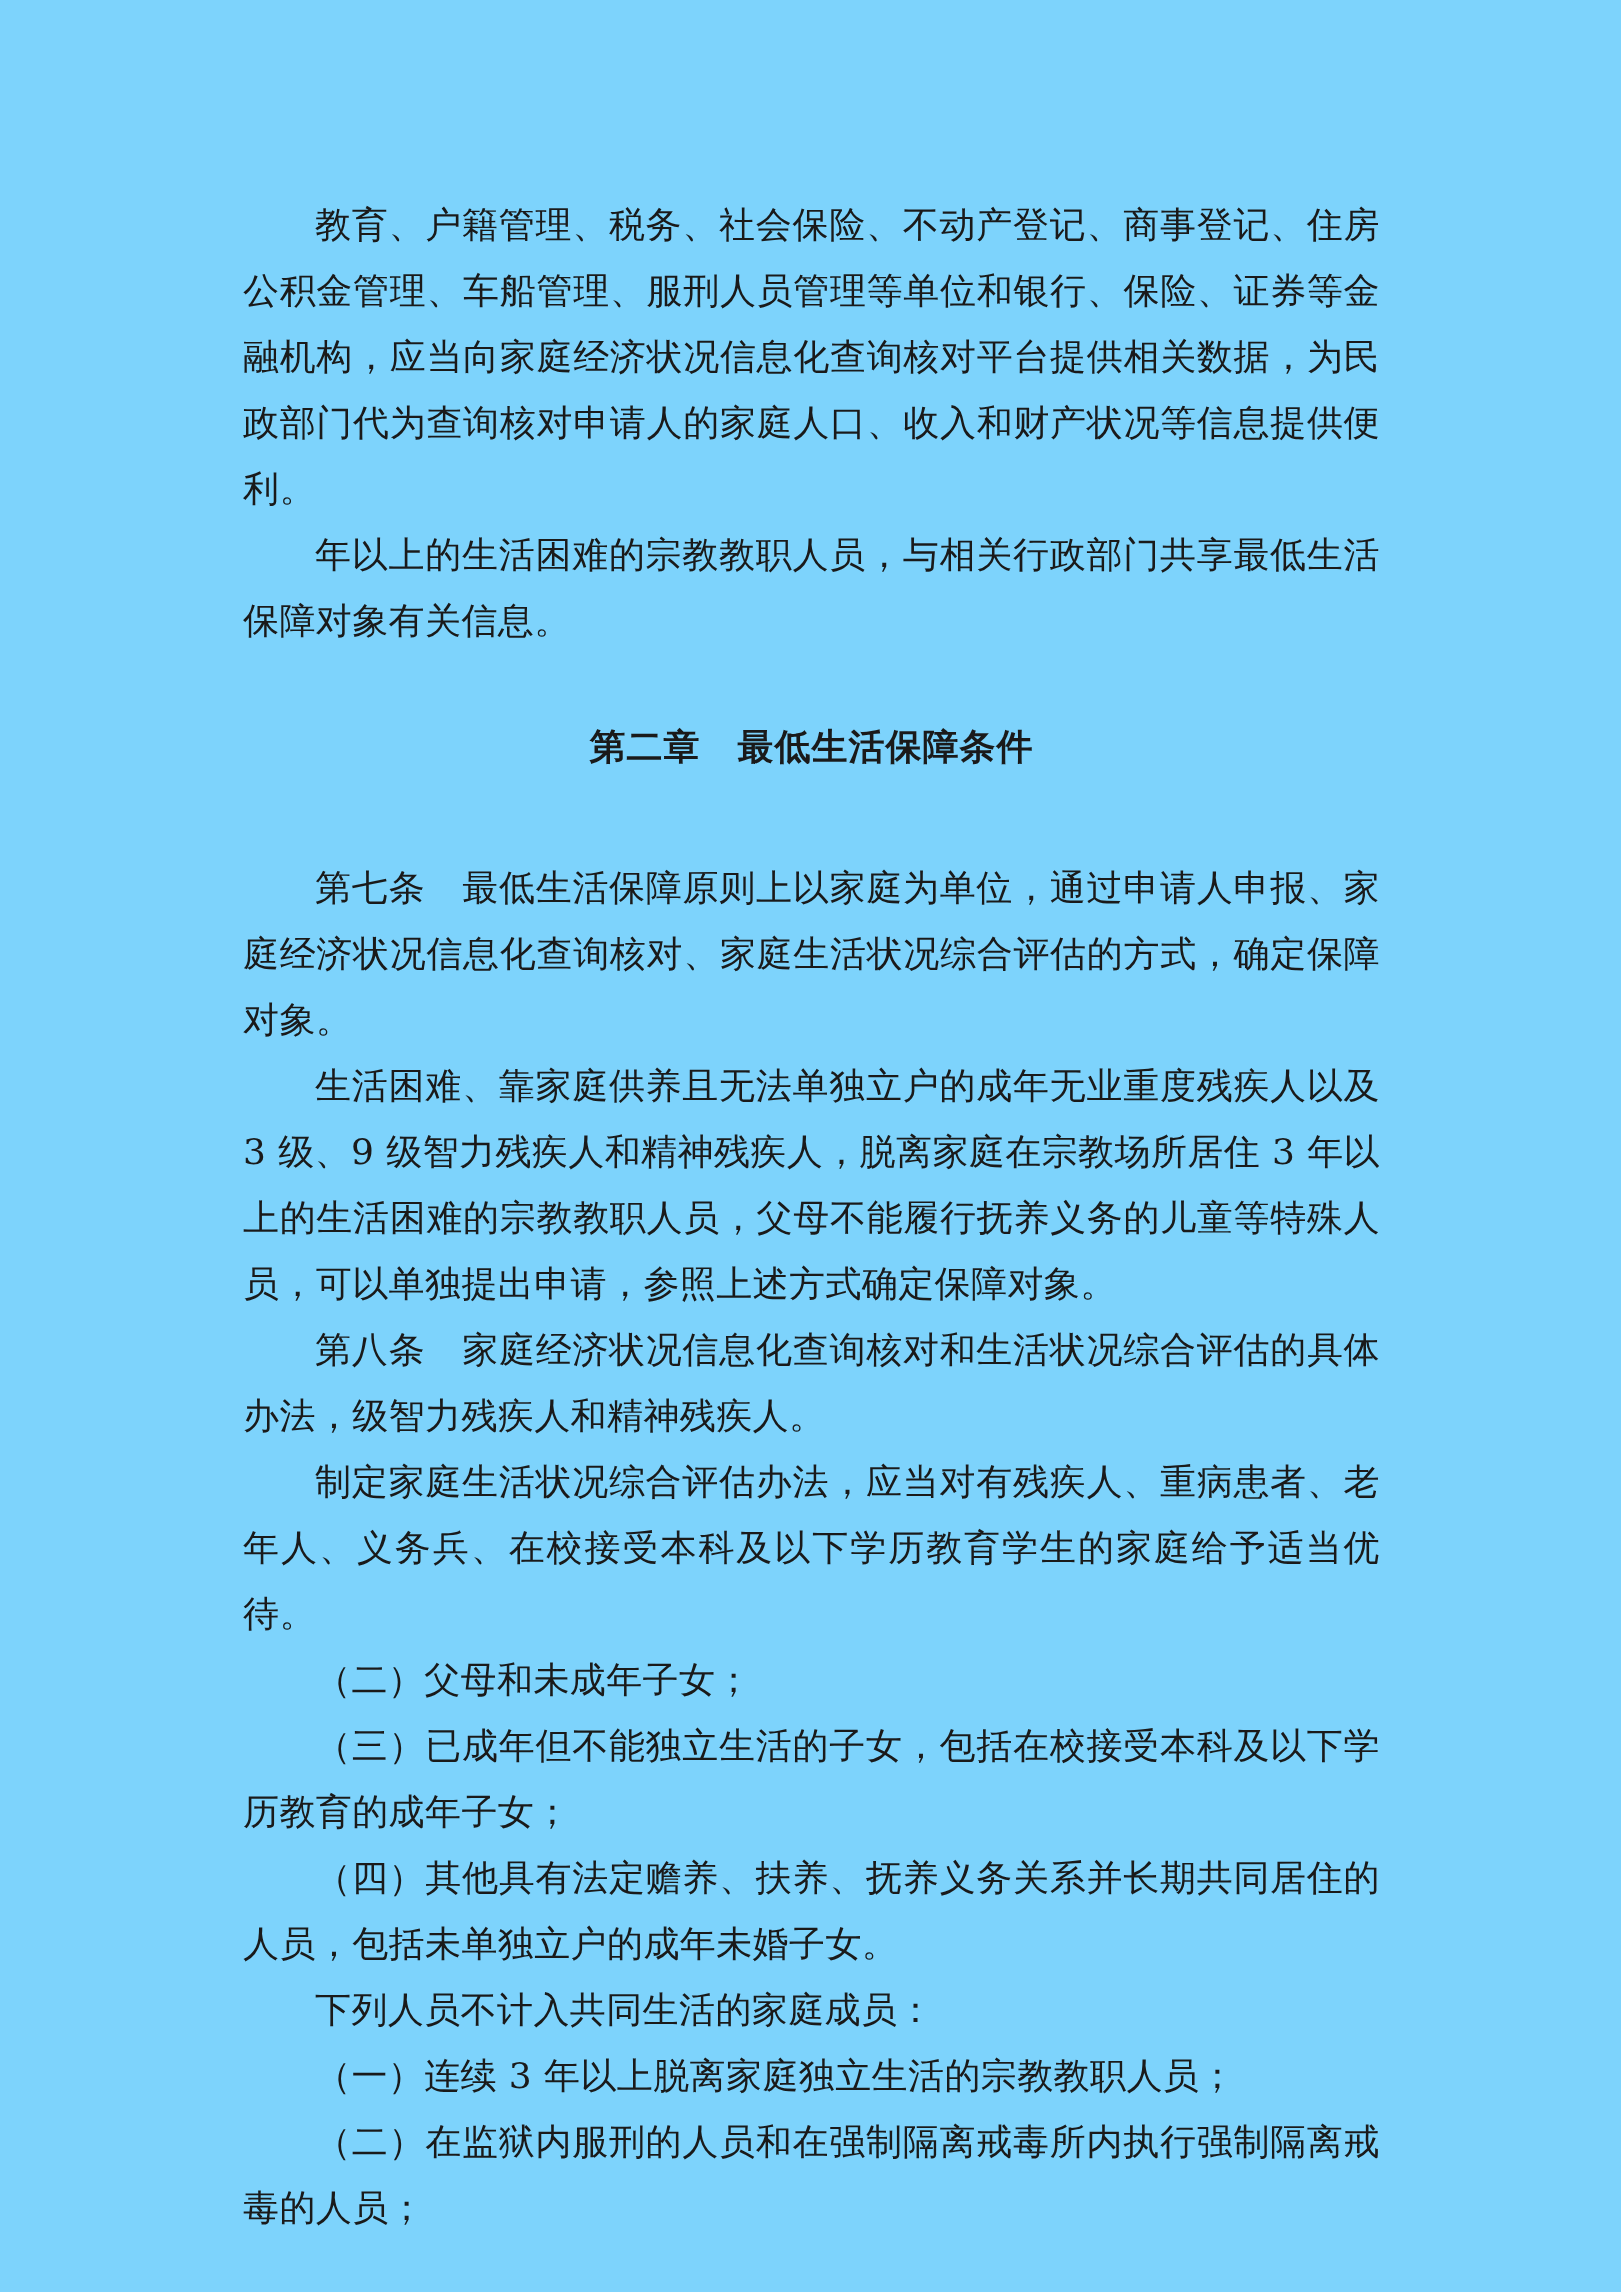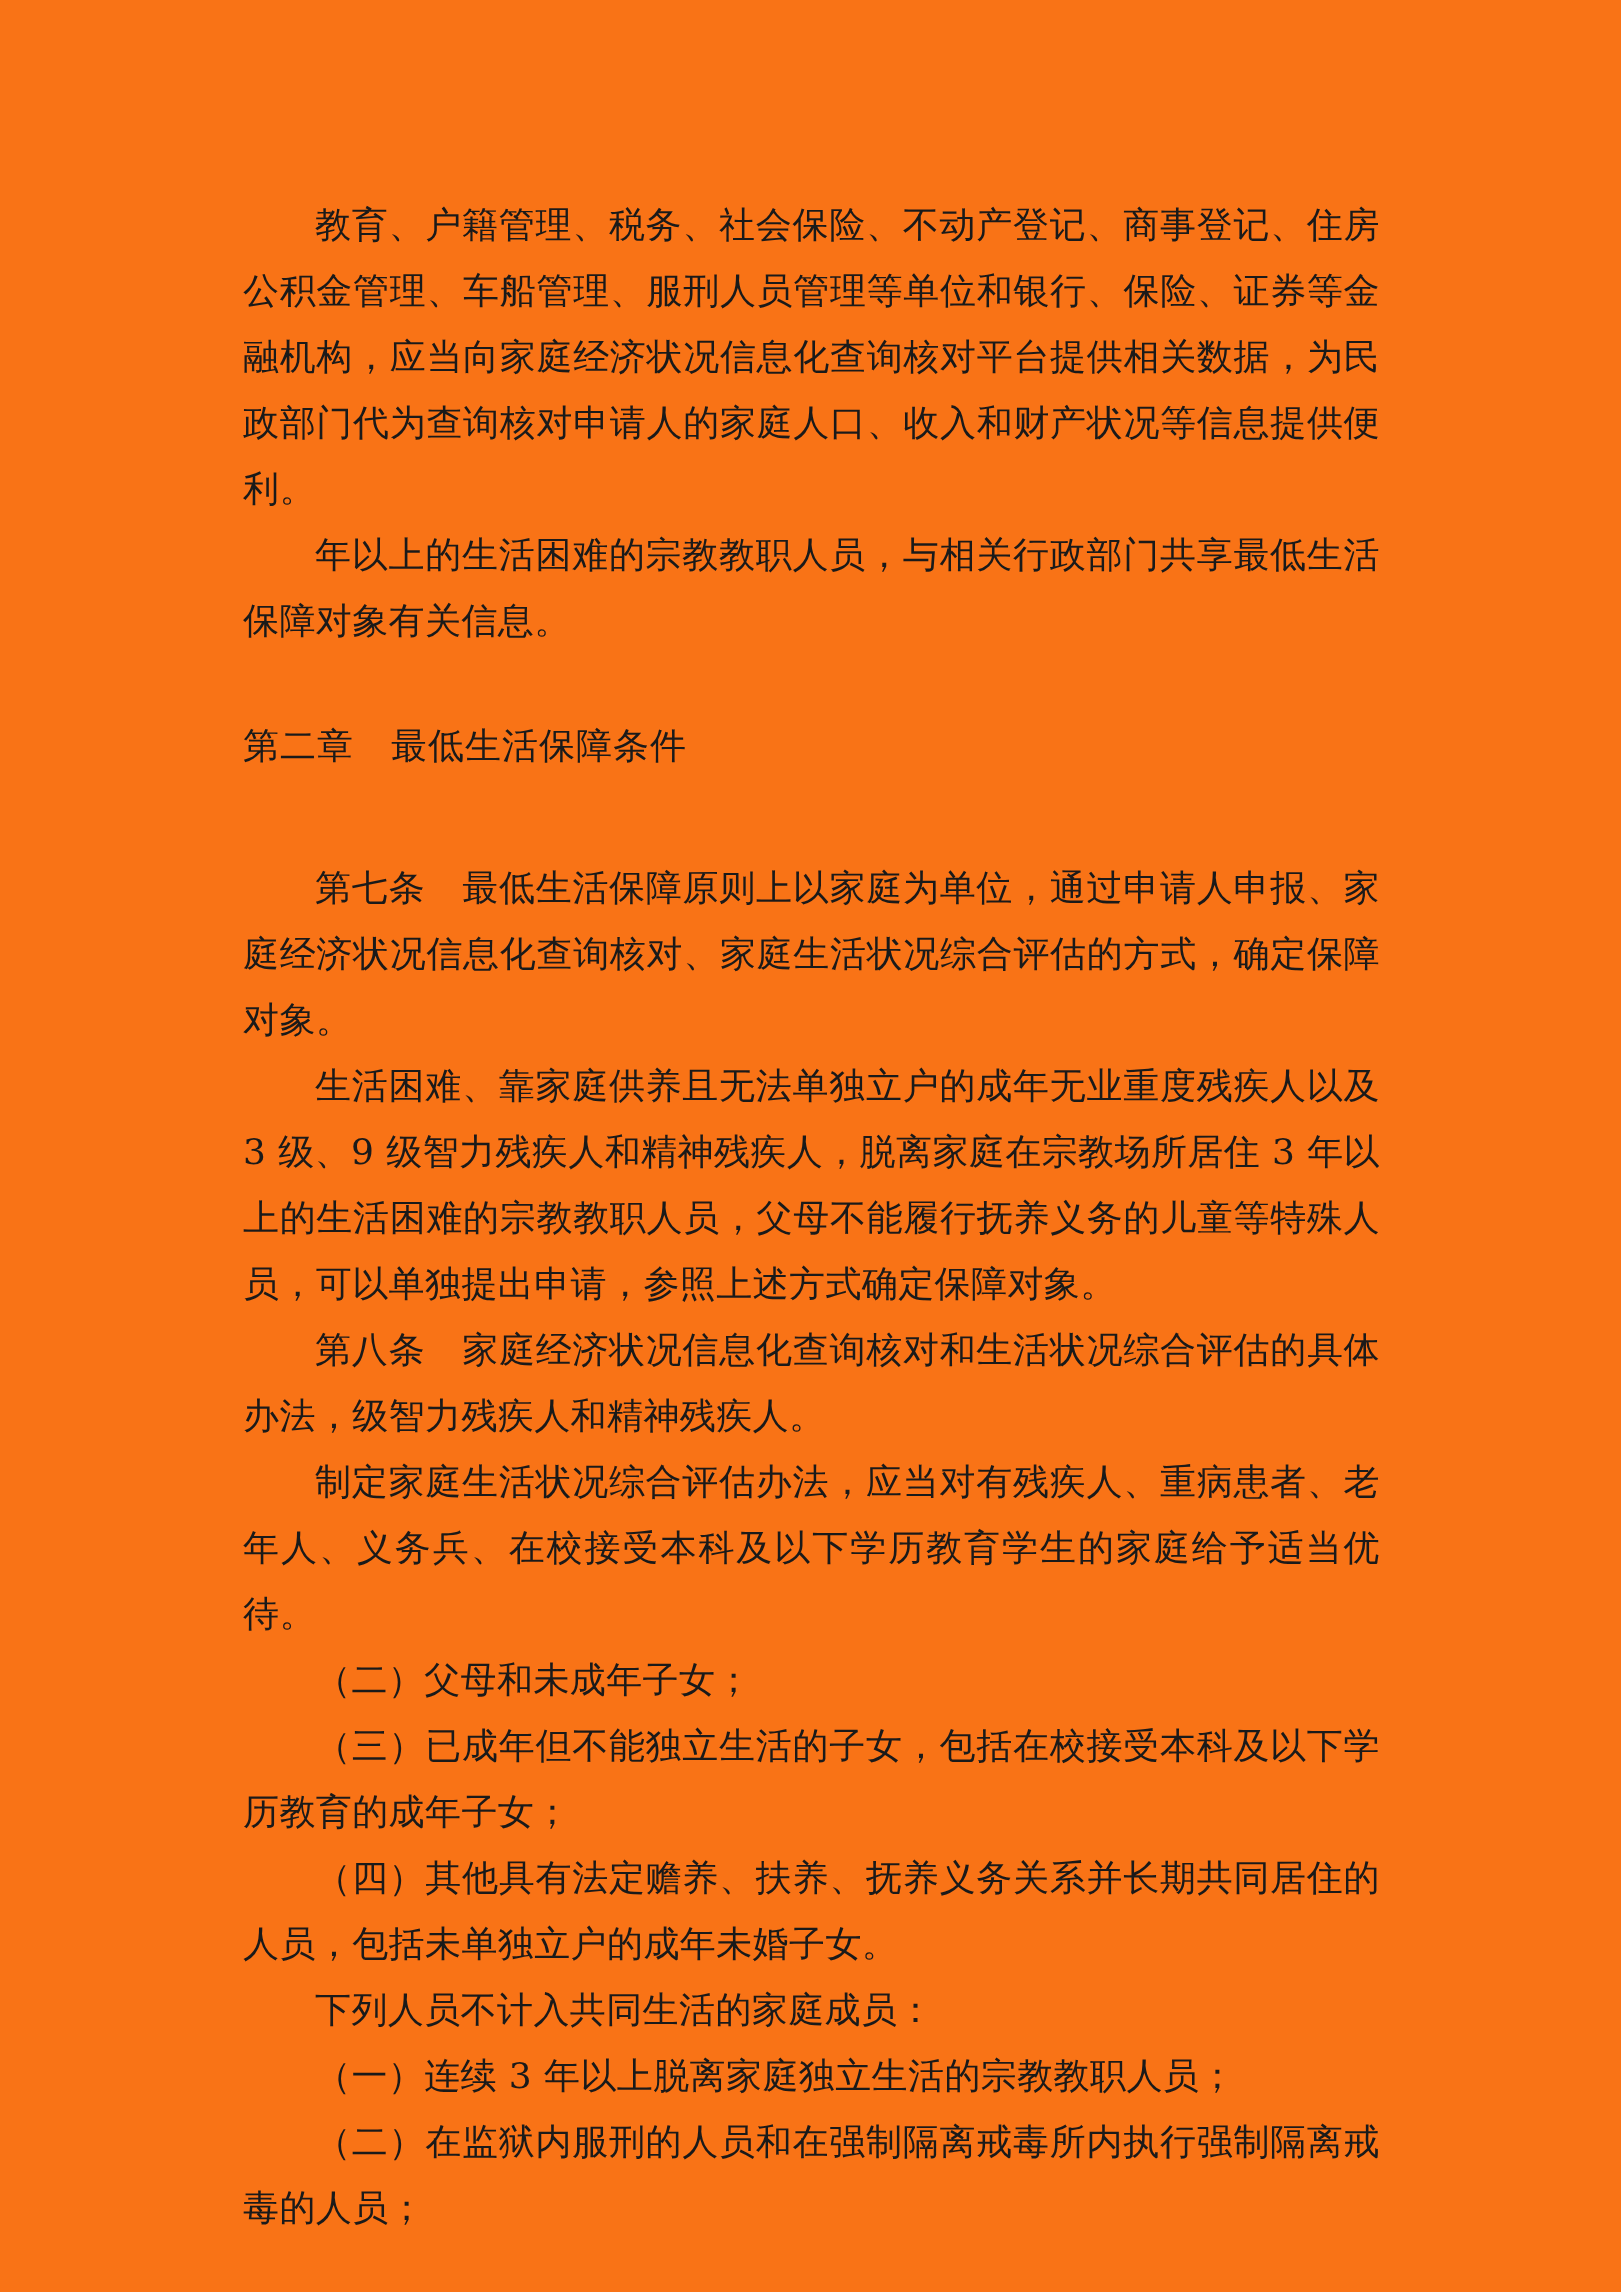--- a/index.html
+++ b/index.html
@@ -9,21 +9,21 @@
     background: #ffffff;
   }
   body {
     font-family: "DejaVu Serif", "Liberation Serif", serif;
     color: #1a1a1a;
   }
   .page {
     position: relative;
     width: 1621px;
     height: 2293px;
-    background: #f97316;
+    background: #7dd3fc;
     box-sizing: border-box;
     overflow: hidden;
   }
   .content {
     position: absolute;
     left: 243px;
     top: 192px;
     width: 1137px;
   }
   .para {
@@ -33,22 +33,22 @@
     text-justify: inter-ideograph;
     margin: 0;
     letter-spacing: 0.4px;
   }
   .indent {
     text-indent: 2em;
   }
   .chapter-heading {
     font-size: 36px;
     line-height: 66px;
-    text-align: left;
-    font-weight: 400;
+    text-align: center;
+    font-weight: 700;
     margin: 0;
     letter-spacing: 1px;
   }
   .gap-heading-top { height: 59px; }
   .gap-heading-bottom { height: 76px; }
   .art-num {
     font-weight: 400;
     letter-spacing: 0.5px;
   }
 </style>

